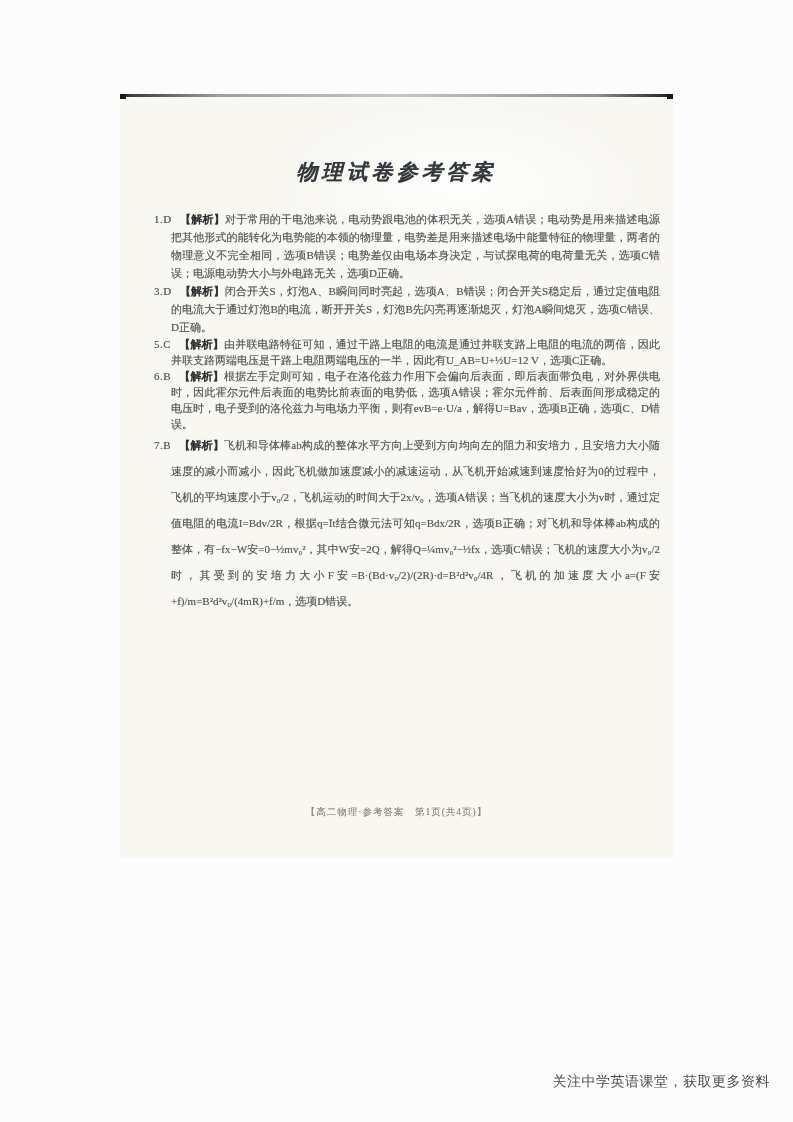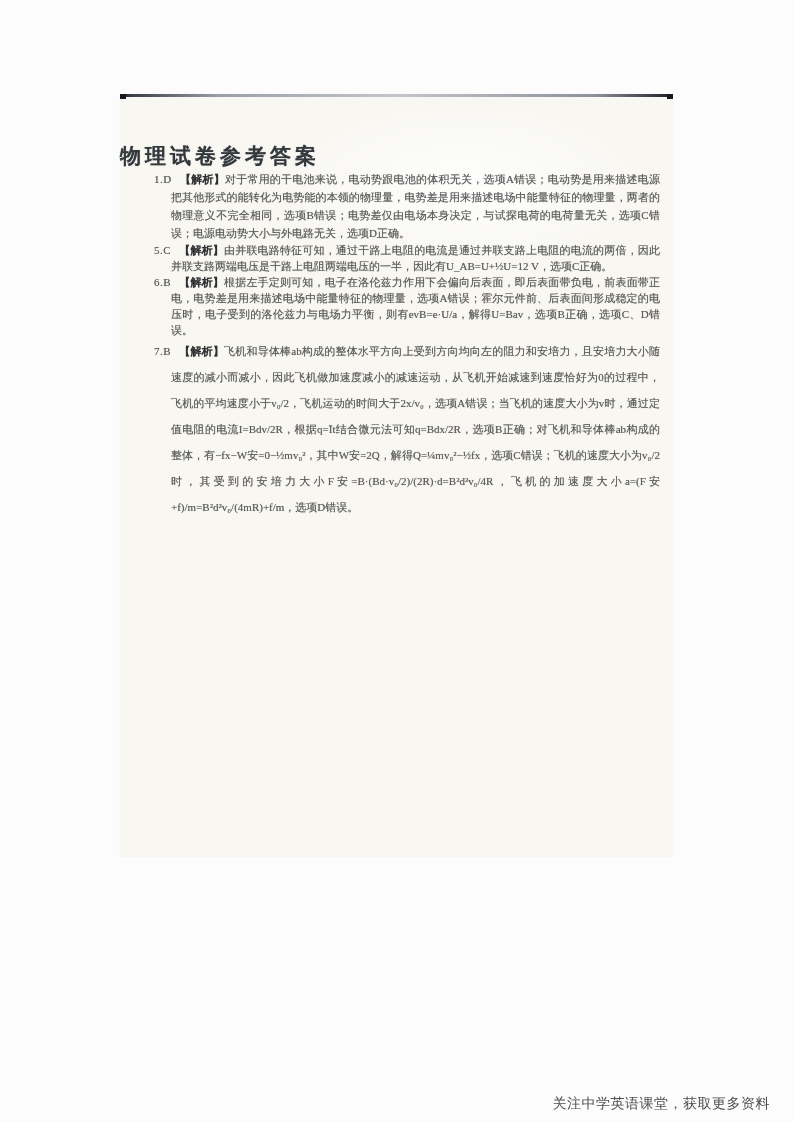--- a/index.html
+++ b/index.html
@@ -15,28 +15,29 @@
   }
   .scan-edge{
     position:absolute;top:0;left:0;right:0;height:3px;
     background:linear-gradient(90deg,#15181c 0%,#3a3f46 2%,#9aa0a6 18%,#c3c7cb 50%,#8d9298 86%,#23262b 99%,#101317 100%);
   }
   .corner-mark{position:absolute;width:6px;height:5px;background:#15181c;top:0;}
   .corner-mark.left{left:0;}
   .corner-mark.right{right:0;}
 
   .page-title{
-    margin:48px 0 0 0;
+    margin:64px 0 0 0;text-align:center;
     font-family:"Liberation Sans", sans-serif;
     font-size:21px;font-weight:700;letter-spacing:4px;color:#33383c;
     text-shadow:0 0 .8px rgba(60,65,70,.55);
+    font-style:italic;
   }
 
   .answers{
-    padding:0 13px 0 34px;
+    margin-top:24px;padding:0 13px 0 34px;
     max-height:600px;overflow:hidden;
     filter:blur(.22px);
   }
   .item{
     margin:0;padding-left:17px;text-indent:-17px;
     font-size:11px;line-height:18px;color:#5b5b5b;
     text-align:justify;
     text-shadow:0 0 .7px rgba(110,110,110,.75);
   }
   .item .num{margin-right:8px;letter-spacing:.5px;}
@@ -44,40 +45,42 @@
   .item.fx{line-height:16px;}
   .item.fx7{line-height:26px;}
 
   .scan-footer{
     position:absolute;left:0;right:0;bottom:38px;text-align:center;
     font-size:9.5px;color:#8f8b82;letter-spacing:1px;
     text-shadow:0 0 .6px rgba(150,145,135,.7);
   }
 
   .watermark{
-    position:absolute;right:23px;bottom:9px;
+    position:absolute;right:23px;bottom:31px;
     font-size:14px;color:#4d4d4d;letter-spacing:.5px;
   }
 </style>
 </head>
 <body>
 
 <div class="canvas">
 
   <div class="scan-page">
     <div class="scan-edge"></div>
     <div class="corner-mark left"></div>
     <div class="corner-mark right"></div>
 
     <h1 class="page-title">物理试卷参考答案</h1>
 
     <div class="answers">
       <p class="item"><span class="num">1.D</span><span class="tag">【解析】</span><span class="txt">对于常用的干电池来说，电动势跟电池的体积无关，选项A错误；电动势是用来描述电源把其他形式的能转化为电势能的本领的物理量，电势差是用来描述电场中能量特征的物理量，两者的物理意义不完全相同，选项B错误；电势差仅由电场本身决定，与试探电荷的电荷量无关，选项C错误；电源电动势大小与外电路无关，选项D正确。</span></p>
+      <p class="item"><span class="num">3.D</span><span class="tag">【解析】</span><span class="txt">闭合开关S，灯泡A、B瞬间同时亮起，选项A、B错误；闭合开关S稳定后，通过定值电阻的电流大于通过灯泡B的电流，断开开关S，灯泡B先闪亮再逐渐熄灭，灯泡A瞬间熄灭，选项C错误、D正确。</span></p>
       <p class="item fx"><span class="num">5.C</span><span class="tag">【解析】</span><span class="txt">由并联电路特征可知，通过干路上电阻的电流是通过并联支路上电阻的电流的两倍，因此并联支路两端电压是干路上电阻两端电压的一半，因此有U_AB=U+½U=12 V，选项C正确。</span></p>
-      <p class="item fx"><span class="num">6.B</span><span class="tag">【解析】</span><span class="txt">根据左手定则可知，电子在洛伦兹力作用下会偏向后表面，即后表面带负电，前表面带正电，电势差是用来描述电场中能量特征的物理量，选项A错误；霍尔元件前、后表面间形成稳定的电压时，电子受到的洛伦兹力与电场力平衡，则有evB=e·U/a，解得U=Bav，选项B正确，选项C、D错误。</span></p>
+      <p class="item fx"><span class="num">6.B</span><span class="tag">【解析】</span><span class="txt">根据左手定则可知，电子在洛伦兹力作用下会偏向后表面，即后表面带负电，对外界供电时，因此霍尔元件后表面的电势比前表面的电势低，选项A错误；霍尔元件前、后表面间形成稳定的电压时，电子受到的洛伦兹力与电场力平衡，则有evB=e·U/a，解得U=Bav，选项B正确，选项C、D错误。</span></p>
       <p class="item fx fx7"><span class="num">7.B</span><span class="tag">【解析】</span><span class="txt">飞机和导体棒ab构成的整体水平方向上受到方向均向左的阻力和安培力，且安培力大小随速度的减小而减小，因此飞机做加速度减小的减速运动，从飞机开始减速到速度恰好为0的过程中，飞机的平均速度小于v₀/2，飞机运动的时间大于2x/v₀，选项A错误；当飞机的速度大小为v时，通过定值电阻的电流I=Bdv/2R，根据q=Īt结合微元法可知q=Bdx/2R，选项B正确；对飞机和导体棒ab构成的整体，有−fx−W安=0−½mv₀²，其中W安=2Q，解得Q=¼mv₀²−½fx，选项C错误；飞机的速度大小为v₀/2时，其受到的安培力大小F安=B·(Bd·v₀/2)/(2R)·d=B²d²v₀/4R，飞机的加速度大小a=(F安+f)/m=B²d²v₀/(4mR)+f/m，选项D错误。</span></p>
     </div>
 
+    <div class="scan-footer">【高二物理·参考答案　第1页(共4页)】</div>
   </div>
 
   <div class="watermark">关注中学英语课堂，获取更多资料</div>
 
 </div>
 
 </body></html>

